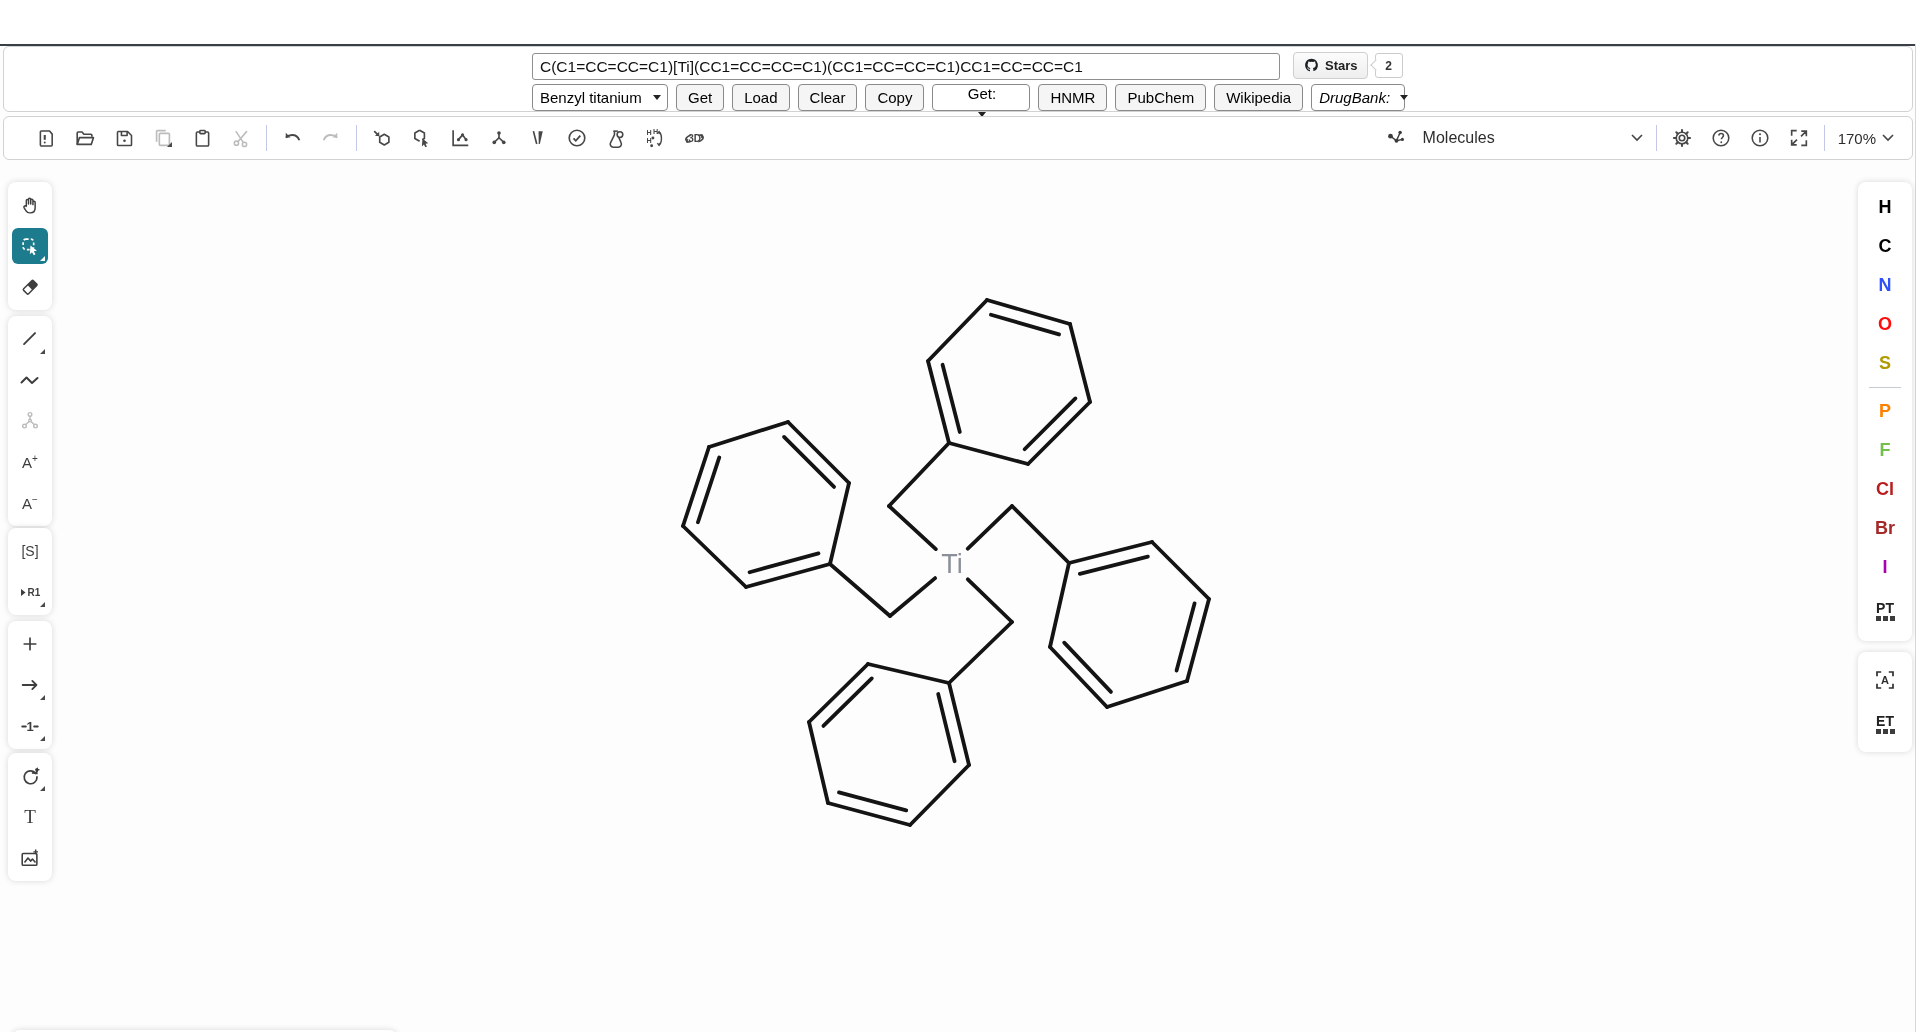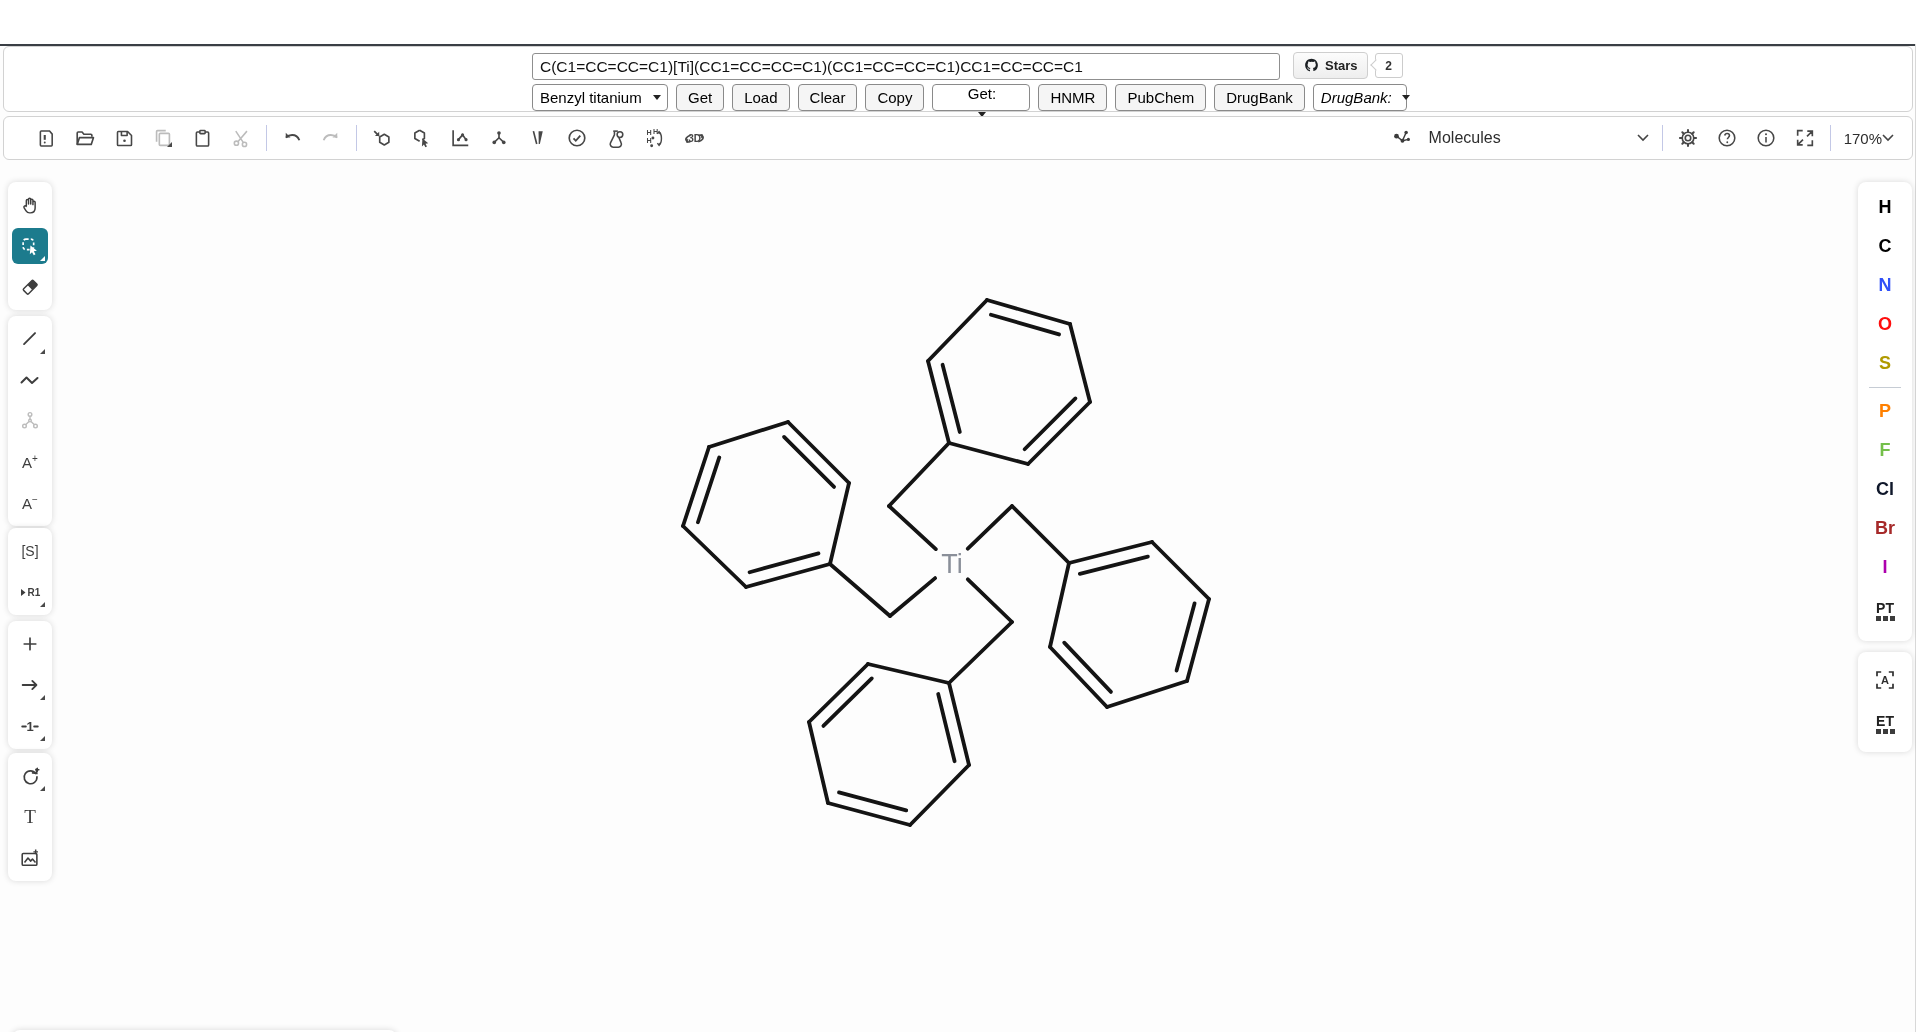--- a/index.html
+++ b/index.html
@@ -39,21 +39,21 @@
   .ticon{width:24px;height:24px;display:flex;align-items:center;justify-content:center;
     color:#474747;position:relative;flex:0 0 auto;}
   .tgap{width:15px;flex:0 0 auto;}
   .tsep{width:1px;height:26px;background:#c3c8e6;margin:0 13px;flex:0 0 auto;}
   .disabled{color:#bcbcbc !important;}
   .active-tool{background:#1c7b8d;border-radius:6px;color:#fff !important;}
   .tb-right{margin-left:auto;display:flex;align-items:center;}
   #mode-select{display:flex;align-items:center;gap:16px;color:#2d2d2d;font-size:16px;}
   #mode-select .chev{margin-left:120px;}
   .chev{width:12px;height:8px;}
-  #zoom-ctl{display:flex;align-items:center;font-size:15px;color:#2d2d2d;}
+  #zoom-ctl{display:flex;align-items:center;gap:6px;font-size:15px;color:#2d2d2d;}
 
   
   .lcard{position:absolute;left:8px;width:44px;background:#fff;border-radius:8px;
     box-shadow:0 0 6px rgba(0,0,0,.15);display:flex;flex-direction:column;align-items:center;
     padding:5px 0;gap:5px;}
   .tool{width:36px;height:36px;display:flex;align-items:center;justify-content:center;
     color:#3e3e3e;position:relative;font-size:15px;}
   .tri{position:absolute;right:3px;bottom:3px;width:0;height:0;
     border-left:5px solid transparent;border-bottom:5px solid #4a4a4a;}
   .active-tool .tri{border-bottom-color:#fff;}
@@ -105,21 +105,21 @@
       <div class="wbtn">Get</div>
       <div class="wbtn">Load</div>
       <div class="wbtn">Clear</div>
       <div class="wbtn">Copy</div>
       <div class="wsel w-get">
         <span>Get:</span>
           <span class="sel-arrow"></span>
       </div>
       <div class="wbtn">HNMR</div>
       <div class="wbtn">PubChem</div>
-      <div class="wbtn">DrugBank</div>
+      <div class="wbtn">Wikipedia</div>
       <div class="wsel w-drugbank">
         <span>DrugBank:</span>
           <span class="sel-arrow"></span>
       </div>
     </div>
   </div>
 
   <div class="panel" id="panel-toolbar">
     <div class="ticon">
       <svg width="21" height="21" viewBox="0 0 24 24" fill="none" stroke="currentColor" stroke-width="1.8">
@@ -471,21 +471,21 @@
 
   <div class="rcard" style="top:138px;">
     <div class="elem" style="color: rgb(0, 0, 0);">H</div>
     <div class="elem" style="color: rgb(0, 0, 0);">C</div>
     <div class="elem" style="color: rgb(48, 80, 248);">N</div>
     <div class="elem" style="color: rgb(255, 13, 13);">O</div>
     <div class="elem" style="color: rgb(176, 154, 0);">S</div>
     <div class="rdiv"></div>
     <div class="elem" style="color: rgb(255, 128, 0);">P</div>
     <div class="elem" style="color: rgb(116, 191, 74);">F</div>
-    <div class="elem" style="color: #0f172a; text-align: center;">Cl</div>
+    <div class="elem" style="color: #b91c1c; text-align: center;">Cl</div>
     <div class="elem" style="color: rgb(166, 41, 41);">Br</div>
     <div class="elem" style="color: rgb(173, 0, 173);">I</div>
     <div class="ptblk">
       <span>PT</span>
       <span class="sqrow">
           <span class="sq"></span>
           <span class="sq"></span>
           <span class="sq"></span>
         </span>
     </div>

